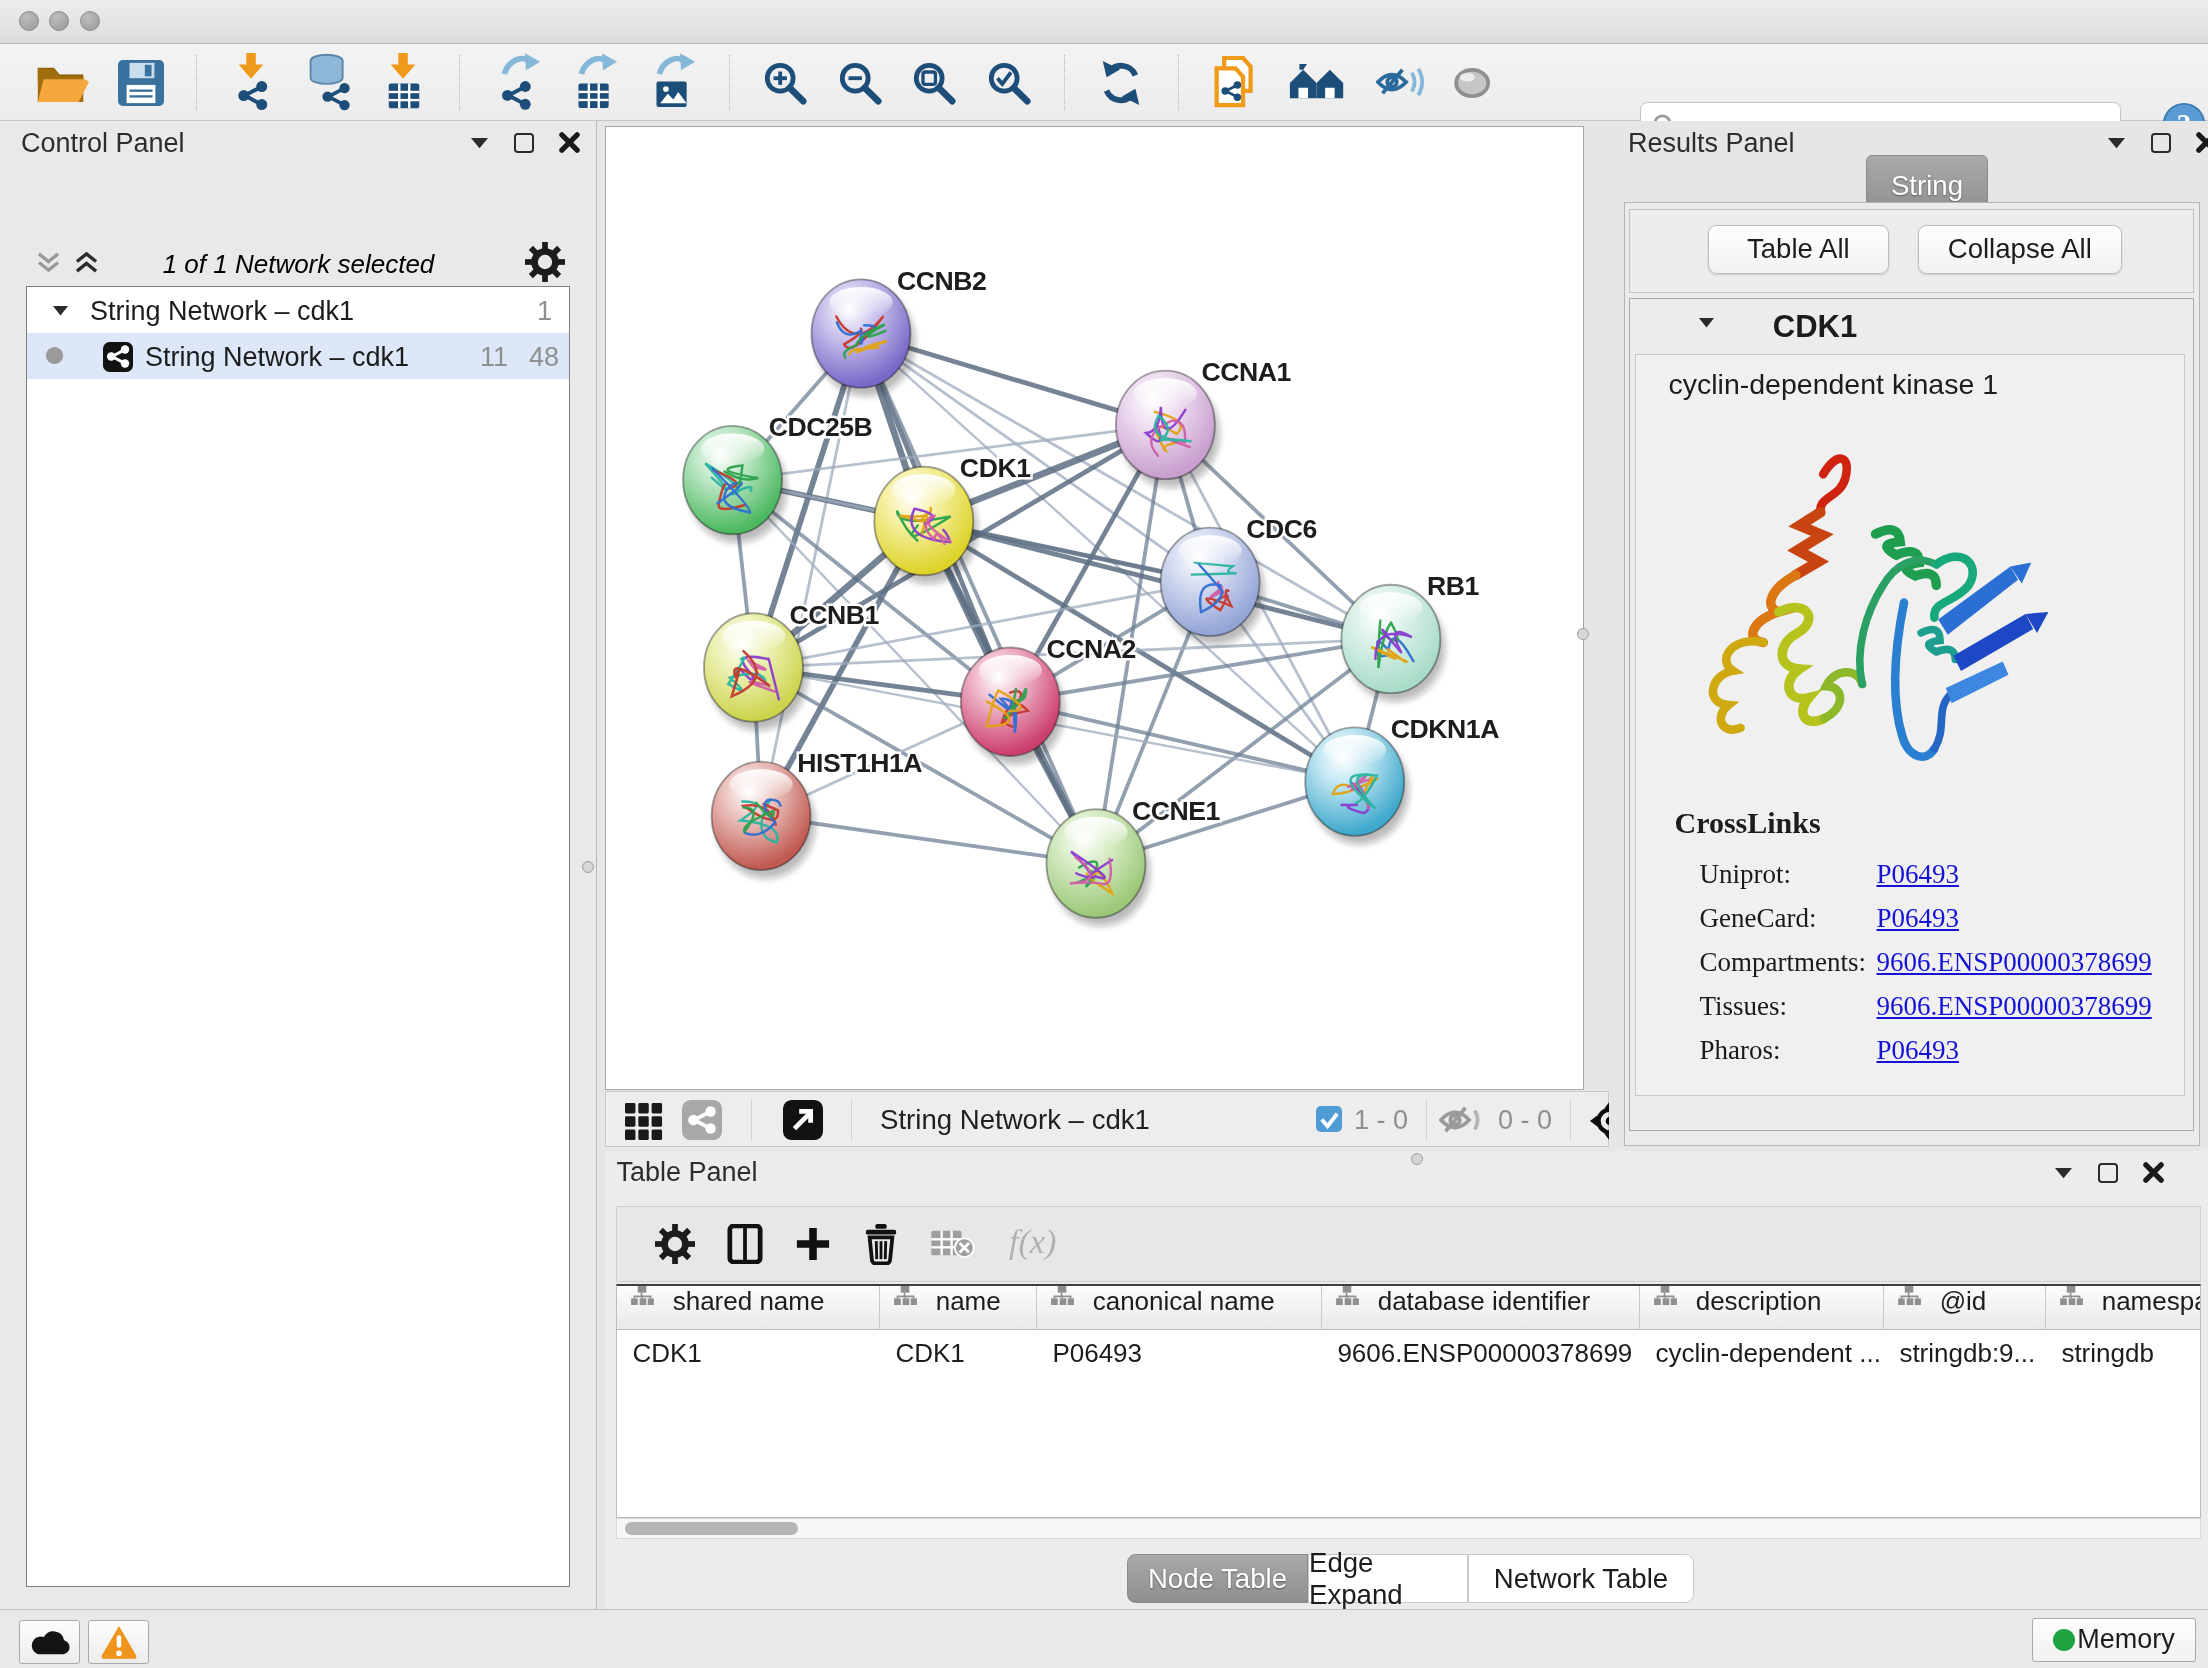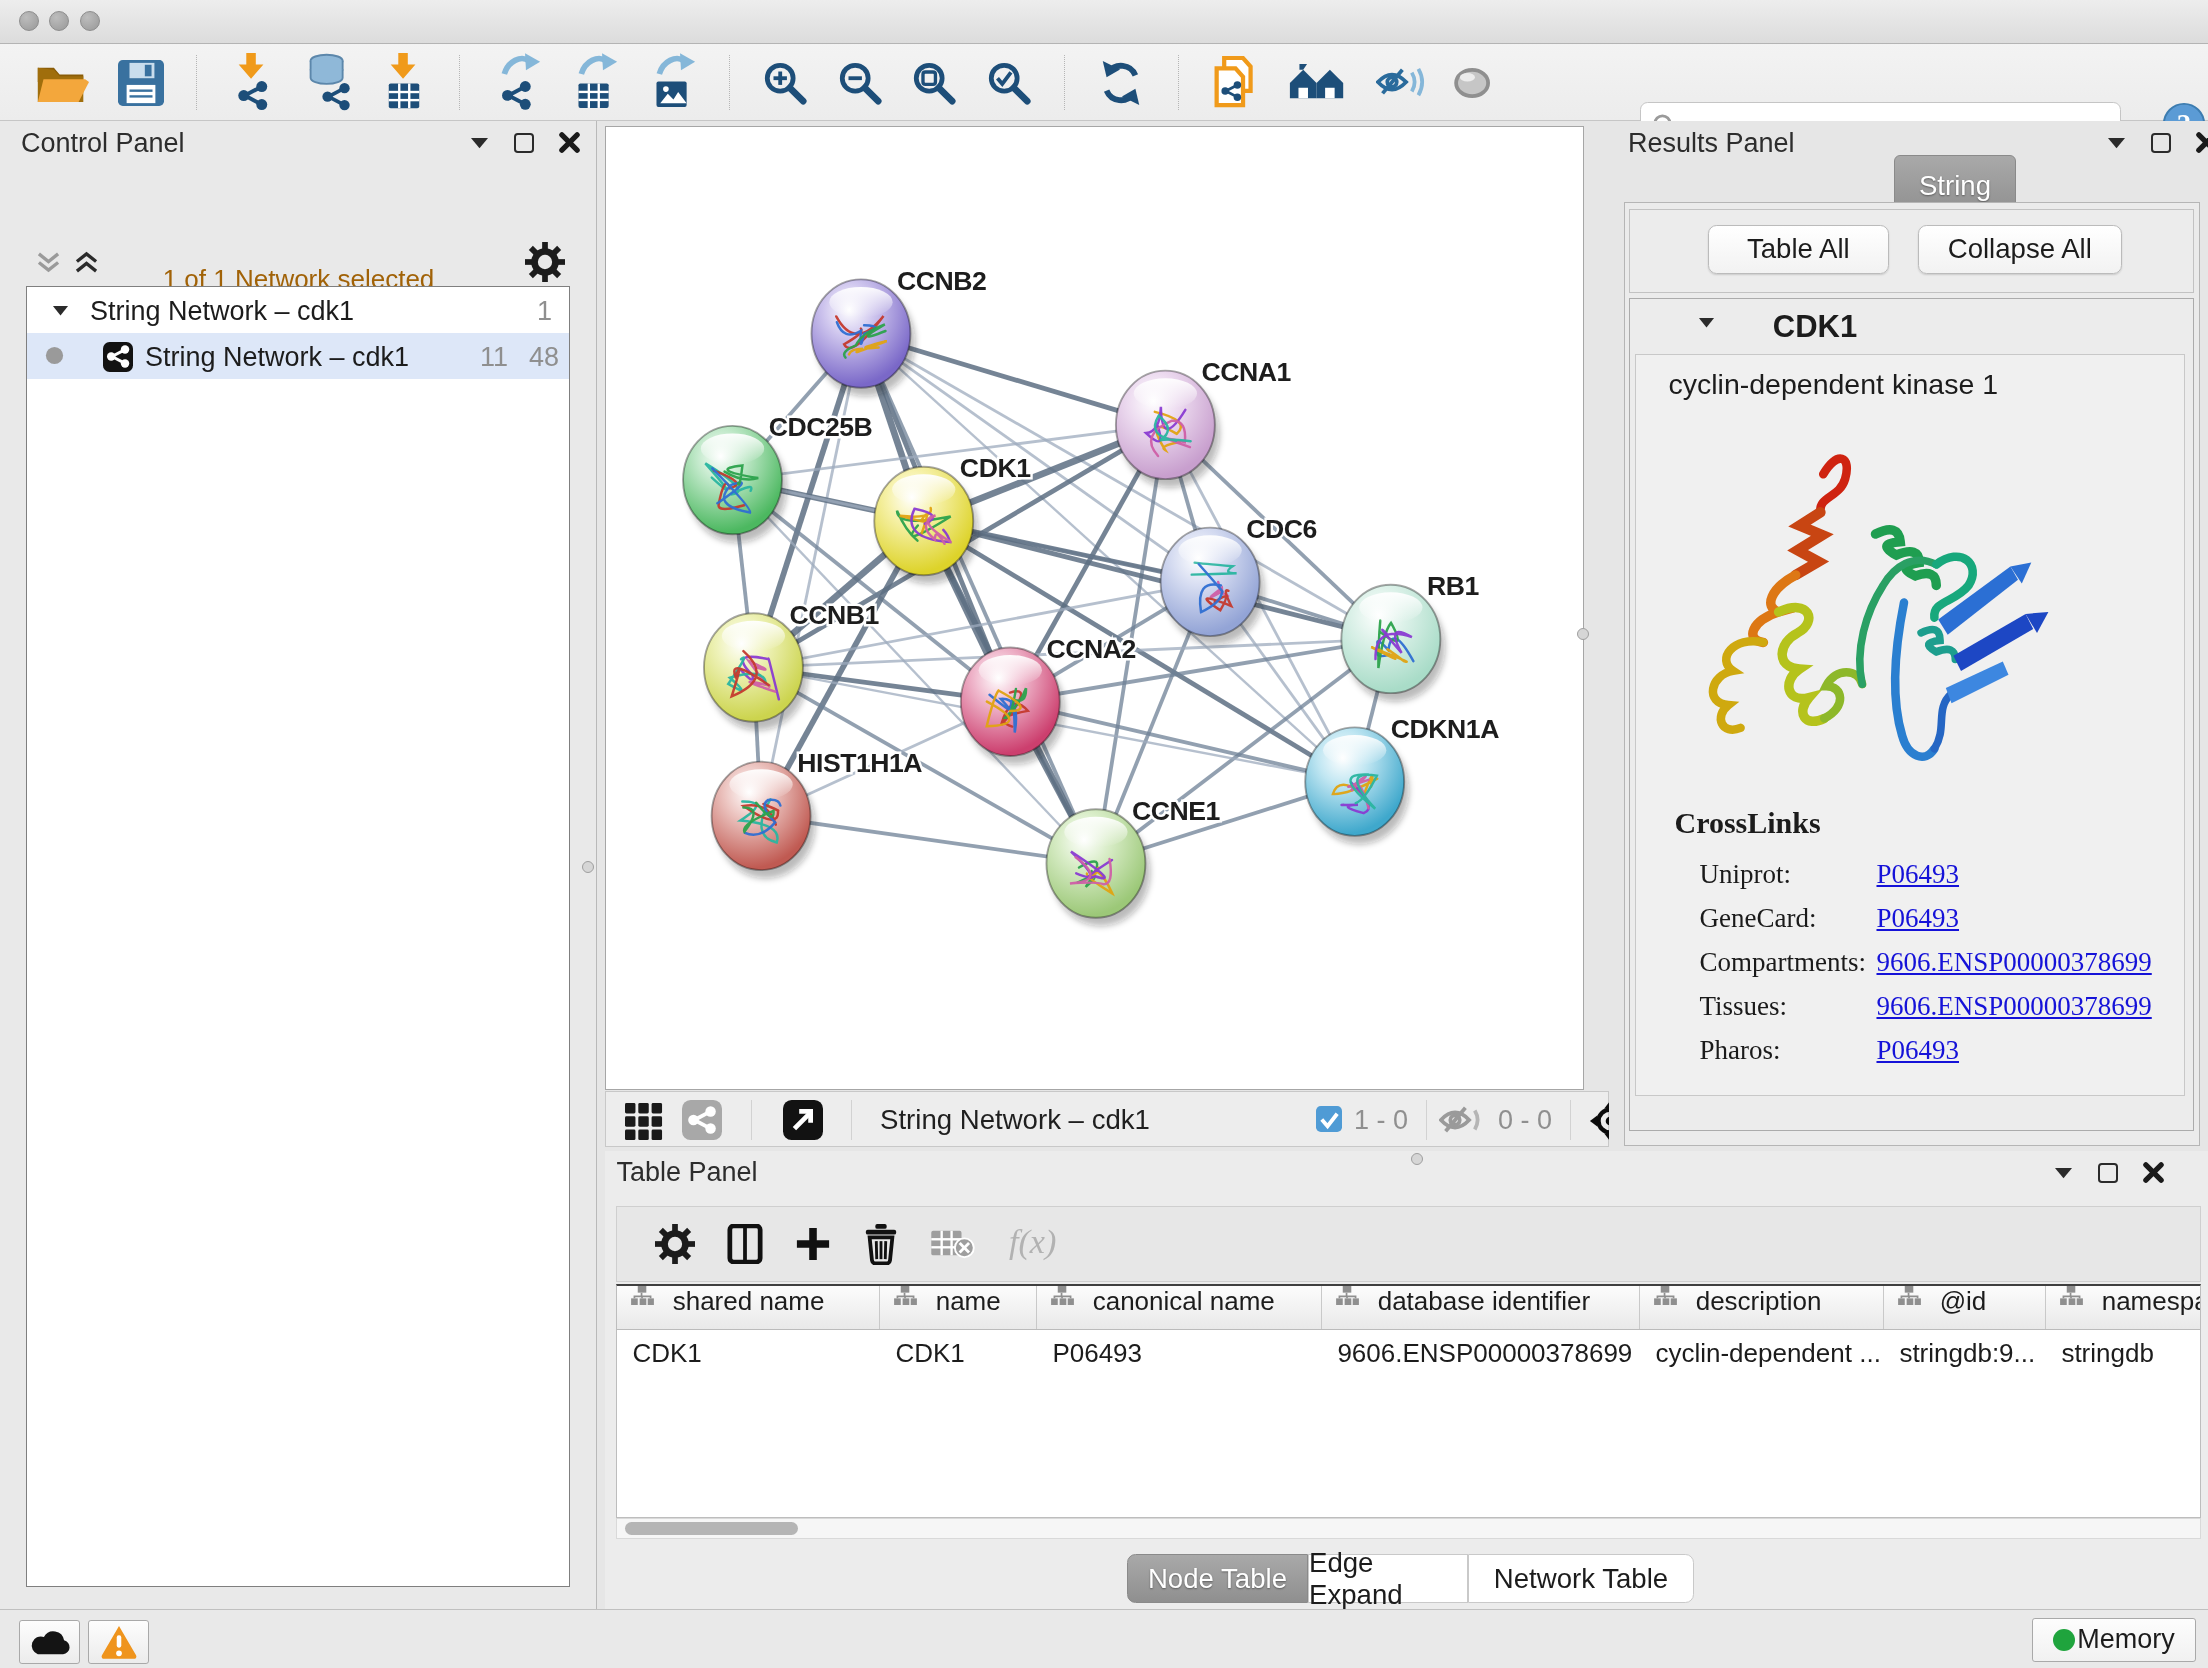--- a/index.html
+++ b/index.html
@@ -42,42 +42,42 @@
   .cpanel { position:absolute; left:0; top:121px; width:597px; height:1488px;
     background:#e9e9e9; border-right:1px solid #b9b9b9; }
   #cp-tabs { position:absolute; left:70px; top:48px; display:flex; }
   .tab { height:49px; display:flex; align-items:center; justify-content:center;
     background:#fff; border:1px solid #c9c9c9; font-size:27.6px; cursor:pointer; }
   .tab:first-child { border-radius:8.6px 0 0 8.6px; }
   .tab:last-child { border-radius:0 8.6px 8.6px 0; }
   .tab.sel { background:linear-gradient(#a9a9a9,#8f8f8f); color:#fff; border-color:#8a8a8a;
     text-shadow:0 1px 1.9px rgba(0,0,0,.4); }
   .cp-sub { position:absolute; left:0; top:119px; width:597px; height:44px; }
-  .cp-sub .stat { position:absolute; left:0; top:24px; width:597px; text-align:center; font-size:26px; color:#a16207; }
+  .cp-sub .stat { position:absolute; left:0; top:9px; width:597px; text-align:center; font-size:26px; color:#000000;font-style:italic; }
   .treebox { position:absolute; left:26px; top:165px; width:544px; height:1301px;
     background:#fff; border:1.9px solid #7f7f7f; }
   .trow { position:relative; width:100%; height:46px; display:flex; align-items:center; font-size:27px; }
   .trow.sel { background:#dde7f8; }
   .trow .cnt { position:absolute; color:#8f8f8f; }
 
   
   .canvas { position:absolute; left:605px; top:126px; width:979px; height:964px;
     background:#fff; border:1px solid #a6a6a6; }
   .netbar { position:absolute; left:605px; top:1091px; width:1004px; height:56px;
     background:#ededed; border:1px solid #c8c8c8; }
   .netbar .vsep { position:absolute; top:7.6px; width:0; height:40px; border-left:1.9px solid #d2d2d2; }
   .netbar .lbl { position:absolute; top:12.4px; font-size:27.6px; color:#1f1f1f; }
   .netbar .num { position:absolute; top:13.3px; font-size:27px; color:#8f8f8f; }
 
   
   .rpanel { position:absolute; left:1609px; top:121px; width:599px; height:1030px; background:#e6e6e6; }
   .rtab { position:absolute; left:257px; top:34px; width:122px; height:61px;
     background:linear-gradient(#a9a9a9,#8f8f8f); border:1px solid #8a8a8a; border-radius:6px;
     color:#fff; font-size:27.6px; display:flex; align-items:center; justify-content:center;
-    text-shadow:0 1px 1.9px rgba(0,0,0,.4); cursor:pointer;margin-left:28px; }
+    text-shadow:0 1px 1.9px rgba(0,0,0,.4); cursor:pointer; }
   .rbox { position:absolute; left:15px; top:81px; width:576px; height:944px;
     background:#ebebeb; border:1.9px solid #b5b5b5; }
   .rbtns { position:absolute; left:3.8px; top:5.7px; width:565px; height:84px; border:1.9px solid #c2c2c2; background:#ececec; }
   .wbtn { position:absolute; top:15px; height:49px; background:linear-gradient(#ffffff,#f2f2f2);
     border:1px solid #bbb; border-radius:8.6px; font-size:27.6px; display:flex; align-items:center;
     justify-content:center; box-shadow:0 1px 1.9px rgba(0,0,0,.15); cursor:pointer; }
   .cdkbox { position:absolute; left:3.8px; top:95px; width:565px; height:833px; border:1.9px solid #ababab; background:#ececec; }
   .cdkhead { position:absolute; left:0; top:0; width:100%; height:55px; }
   .cdkname { position:absolute; left:143px; top:9.5px; font-size:31px; font-weight:bold; }
   .cdkinner { position:absolute; left:5.7px; top:55px; width:550px; height:742px; background:#f0f0f0; border:1.9px solid #c8c8c8; }

